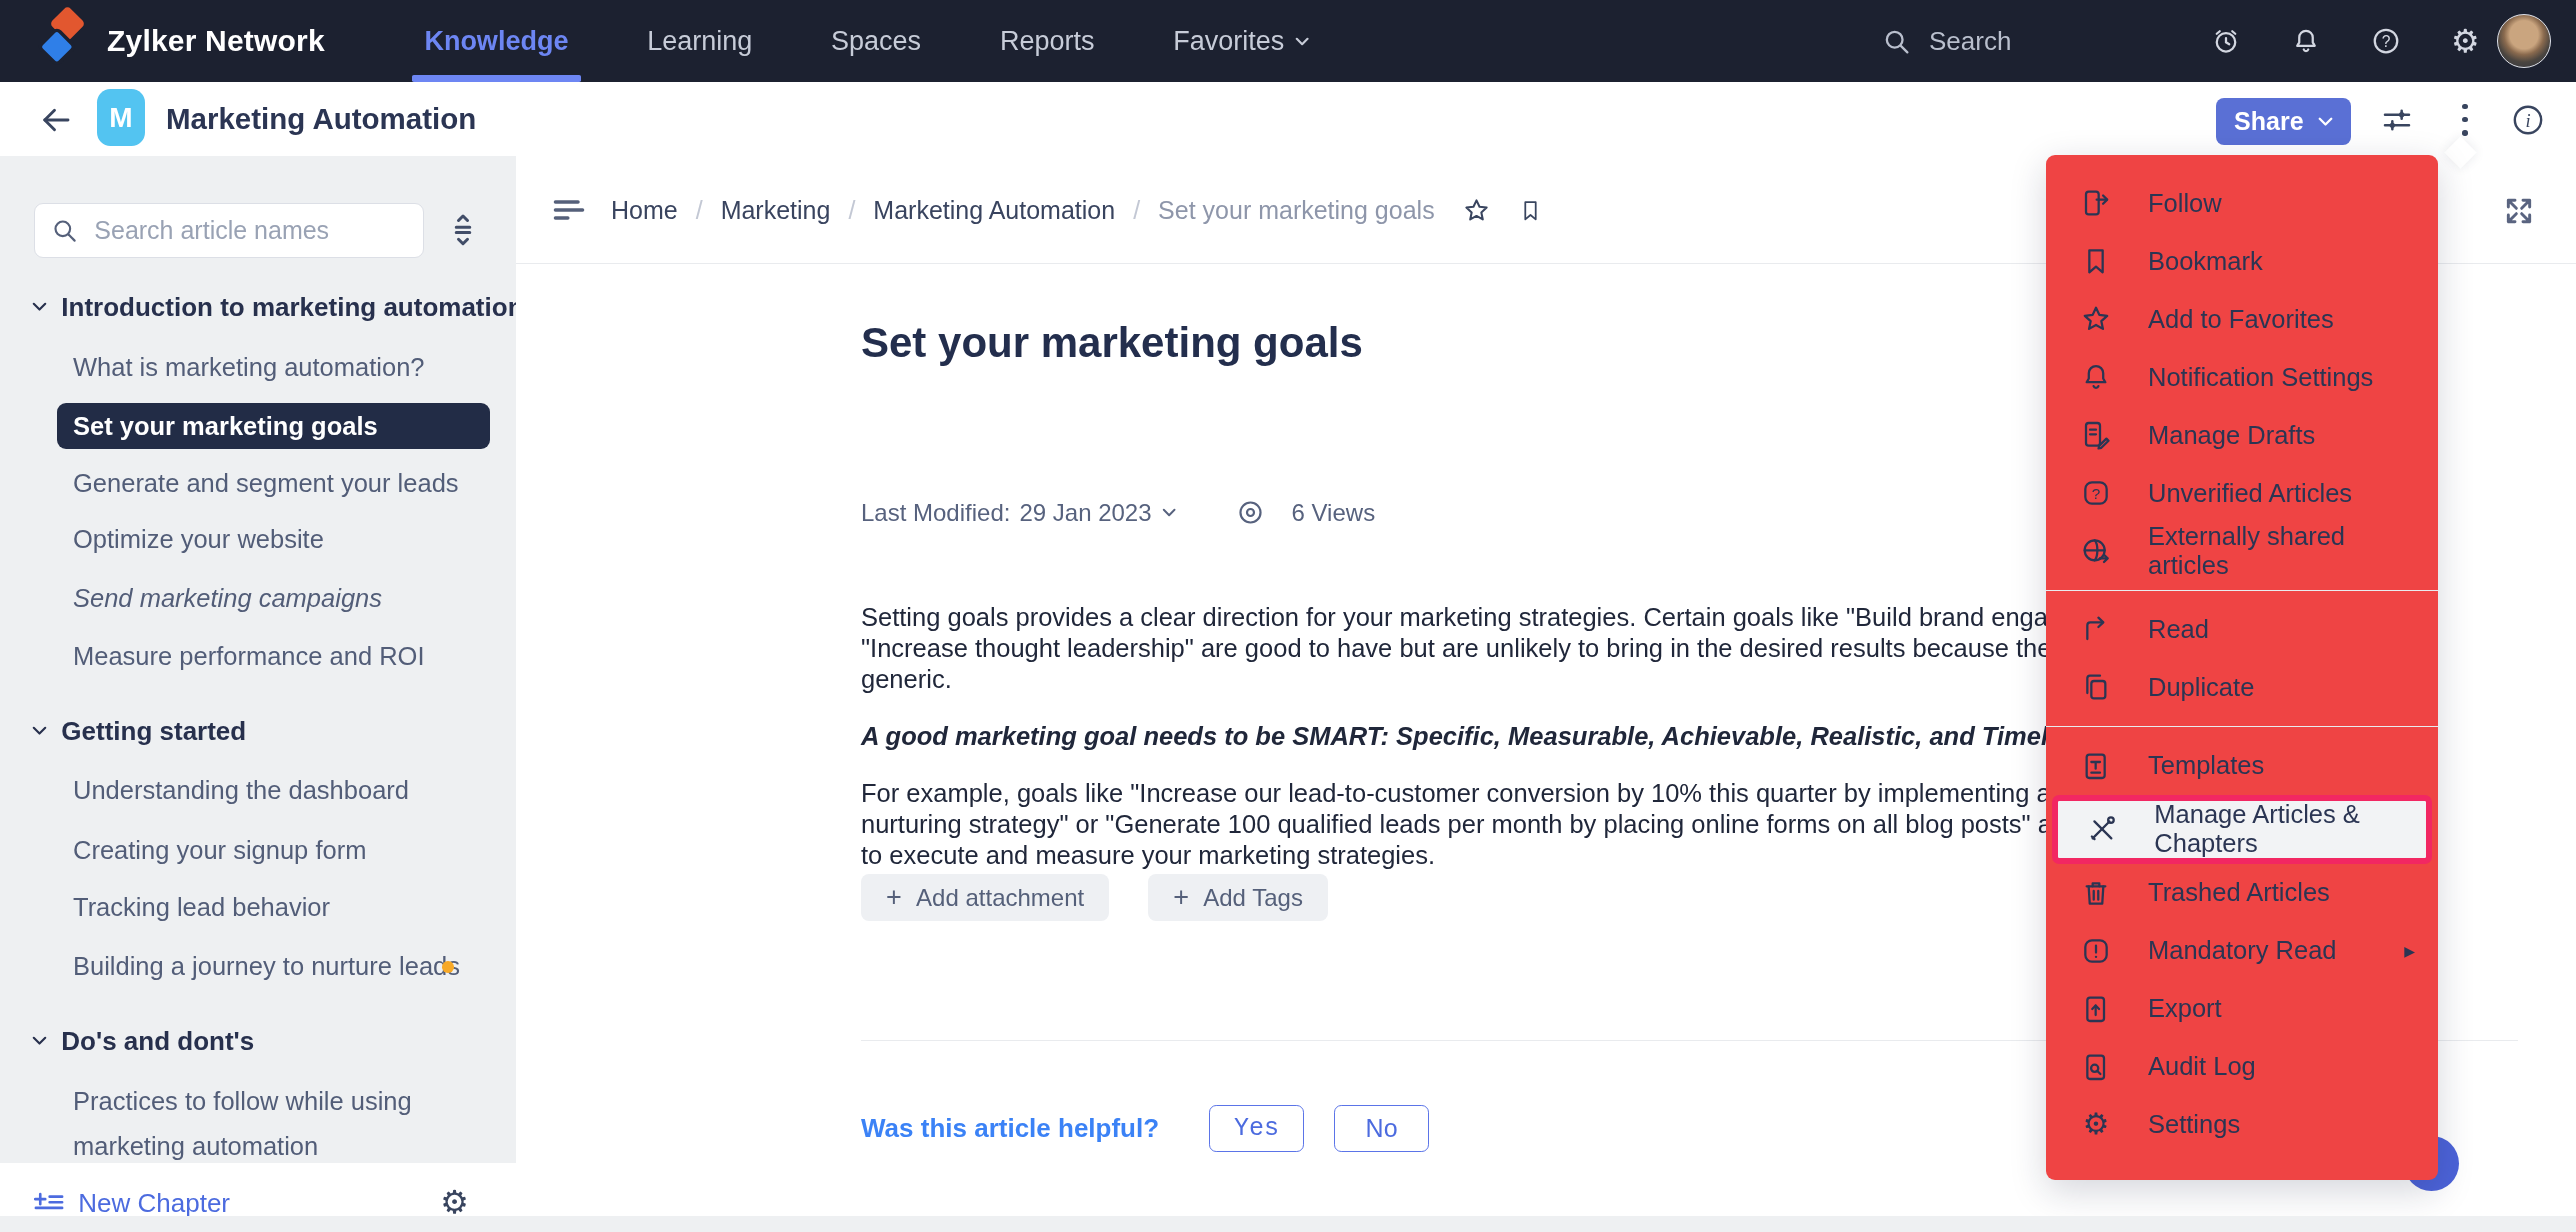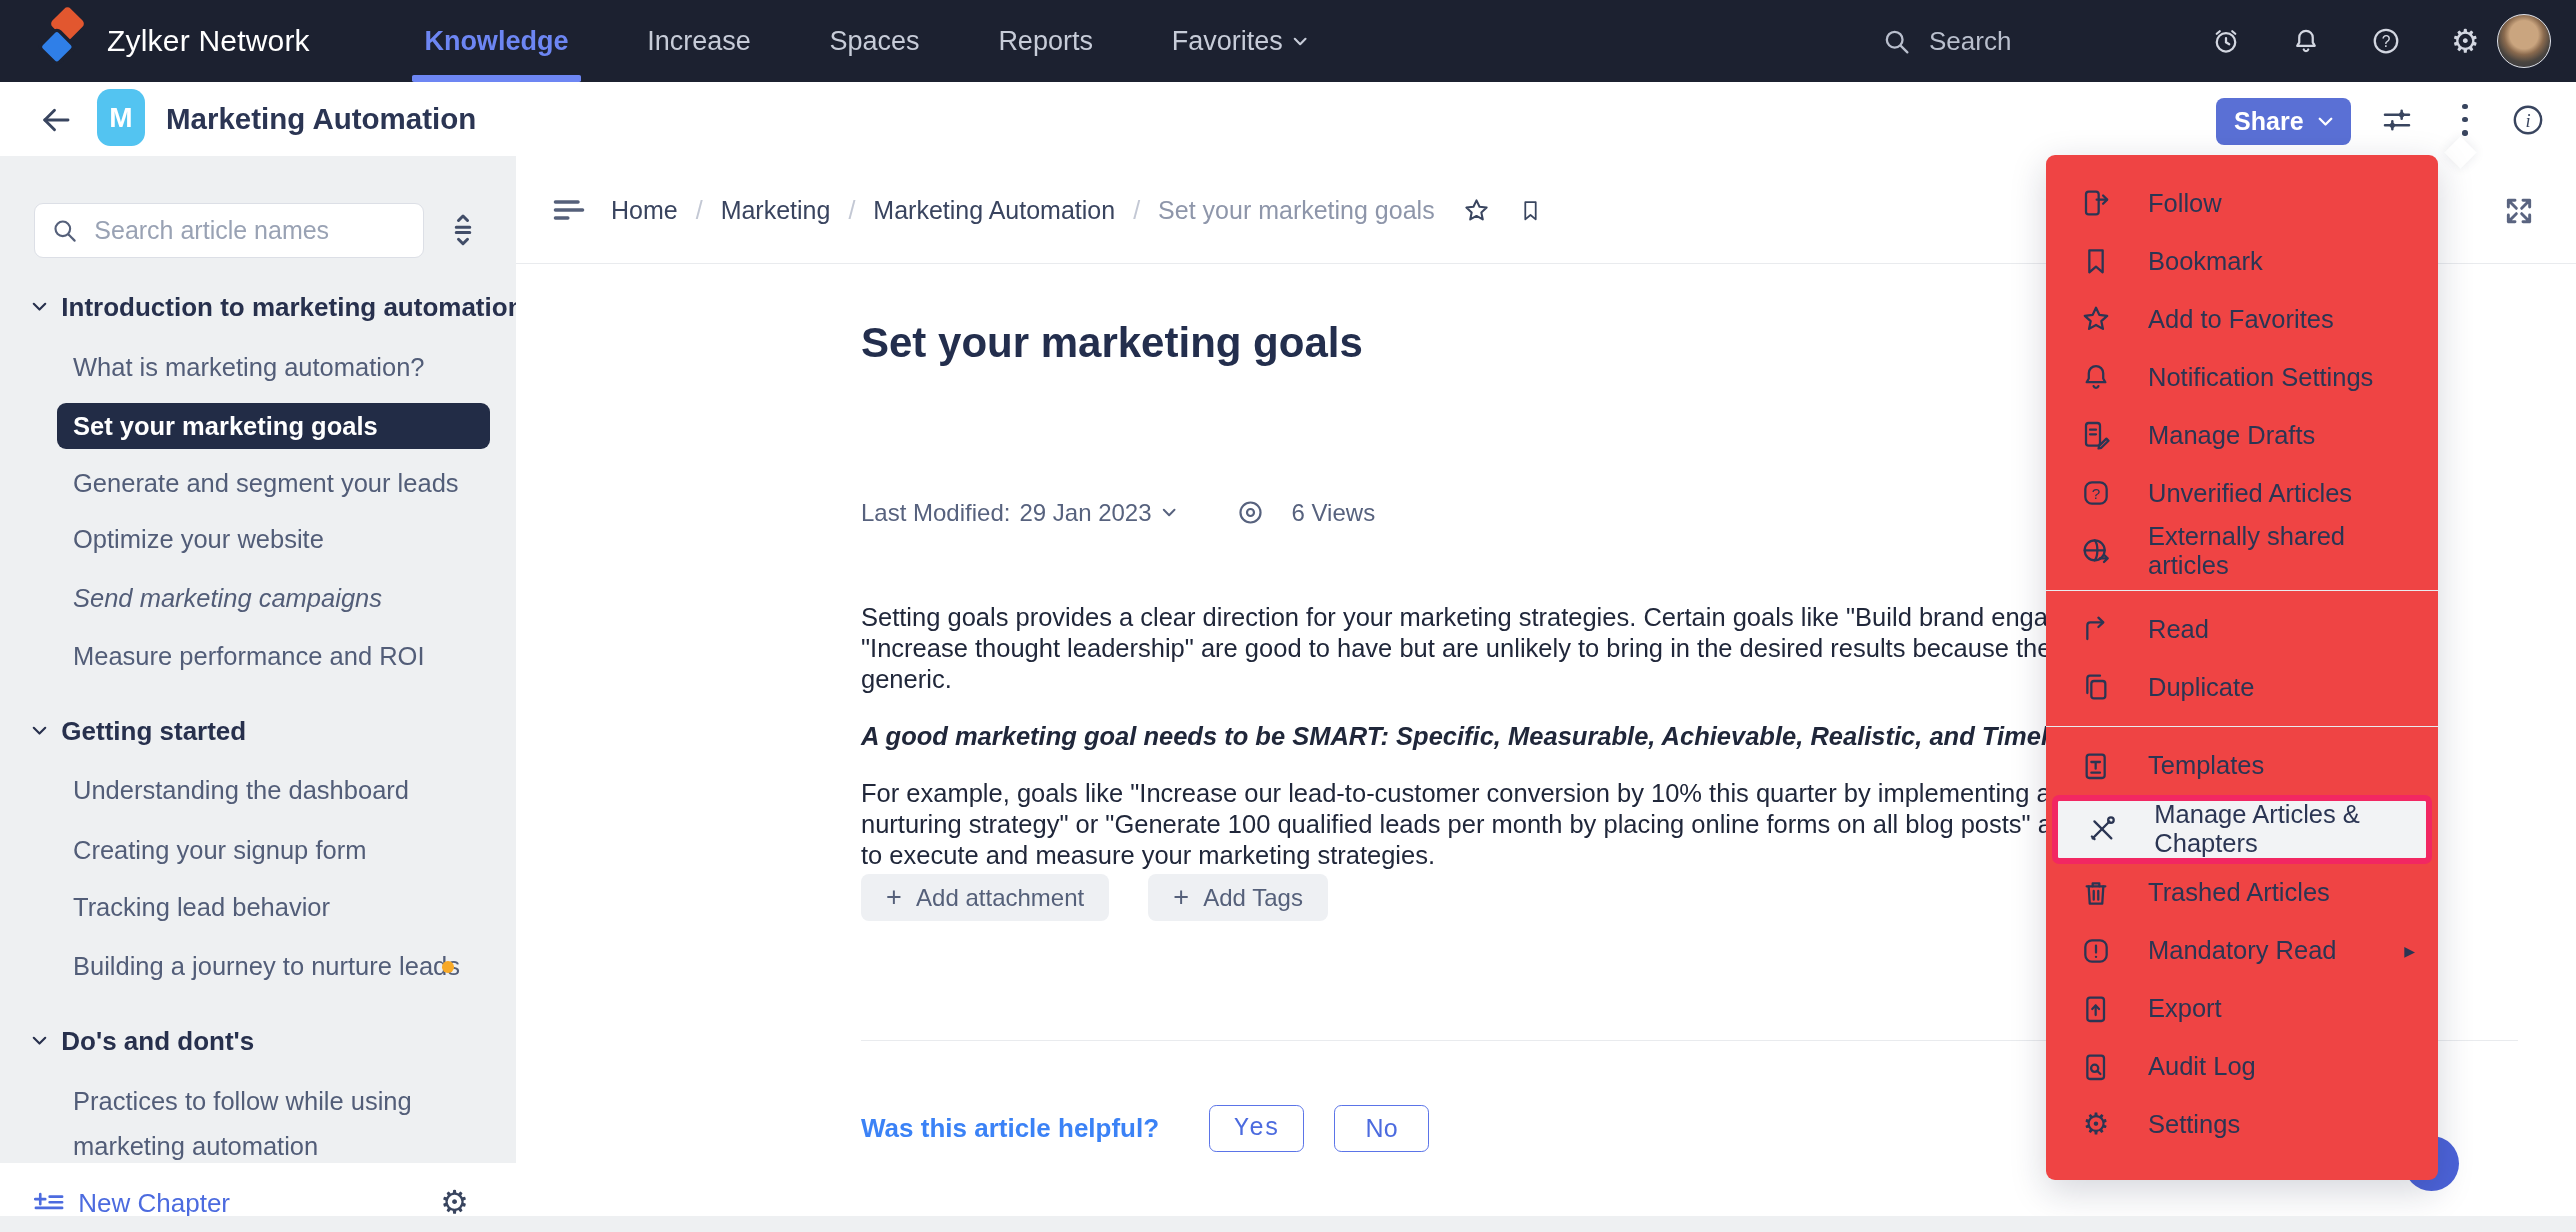--- a/index.html
+++ b/index.html
@@ -4,21 +4,21 @@
 <style>
   html,body{margin:0;padding:0;background:#eef0f2;}
   *{box-sizing:border-box;}
   #screen{position:relative;width:2576px;height:1233px;background:#fff;overflow:hidden;
     font-family:"Liberation Sans","DejaVu Sans",sans-serif;color:#2b3553;}
   .glyph{font-family:"DejaVu Sans",sans-serif;line-height:1;}
 
   
   .topnav{position:absolute;left:0;top:0;width:2576px;height:82px;background:#1c2130;}
   .brand{position:absolute;left:36px;top:0;height:82px;display:flex;align-items:center;gap:16px;}
-  .brand-name{color:#fff;font-size:30px;font-weight:400;letter-spacing:0.2px;}
+  .brand-name{color:#fff;font-size:30px;font-weight:700;letter-spacing:0.2px;}
   .nav{position:absolute;left:419px;top:0;height:82px;display:flex;align-items:center;gap:68px;}
   .nav-item{position:relative;height:82px;display:flex;align-items:center;font-size:27px;color:#c7ccd8;cursor:pointer;padding:0 5.4px;}
   .nav-item.active{color:#6d86f3;font-weight:600;}
   .nav-item.active::after{content:"";position:absolute;left:-7.2px;right:-7.2px;bottom:0;height:7.2px;background:#6d86f3;border-radius:1.8px;}
   .nav-caret{margin-left:10.7px;display:inline-flex;}
   .topsearch{position:absolute;left:1882px;top:0;height:82px;display:flex;align-items:center;gap:18px;color:#b9bfcd;font-size:26px;}
   .topicons{position:absolute;left:2211px;top:0;height:82px;display:flex;align-items:center;gap:50px;color:#d3d7e1;}
   .topicons .glyph{font-size:32px;color:#d3d7e1;}
   .avatar{position:absolute;left:2497px;top:14.3px;width:54px;height:54px;border-radius:50%;
     background:radial-gradient(circle at 50% 38%, #caa57f 0 34%, #8a6a4e 48%, #4a4540 66%, #2e3340 100%);
@@ -117,21 +117,21 @@
           <rect x="9" y="31" width="29" height="29" rx="5" fill="#2f7fe8" stroke="#1c2130" stroke-width="4" transform="rotate(45 23.5 45.5)"></rect>
         </svg>
       </span>
       <span class="brand-name">Zylker Network</span>
     </div>
     <nav class="nav">
       <div class="nav-item active">
           <span>Knowledge</span>
         </div>
       <div class="nav-item">
-          <span>Increase</span>
+          <span>Learning</span>
         </div>
       <div class="nav-item">
           <span>Spaces</span>
         </div>
       <div class="nav-item">
           <span>Reports</span>
         </div>
       <div class="nav-item">
           <span>Favorites</span>
         <span class="nav-caret">

